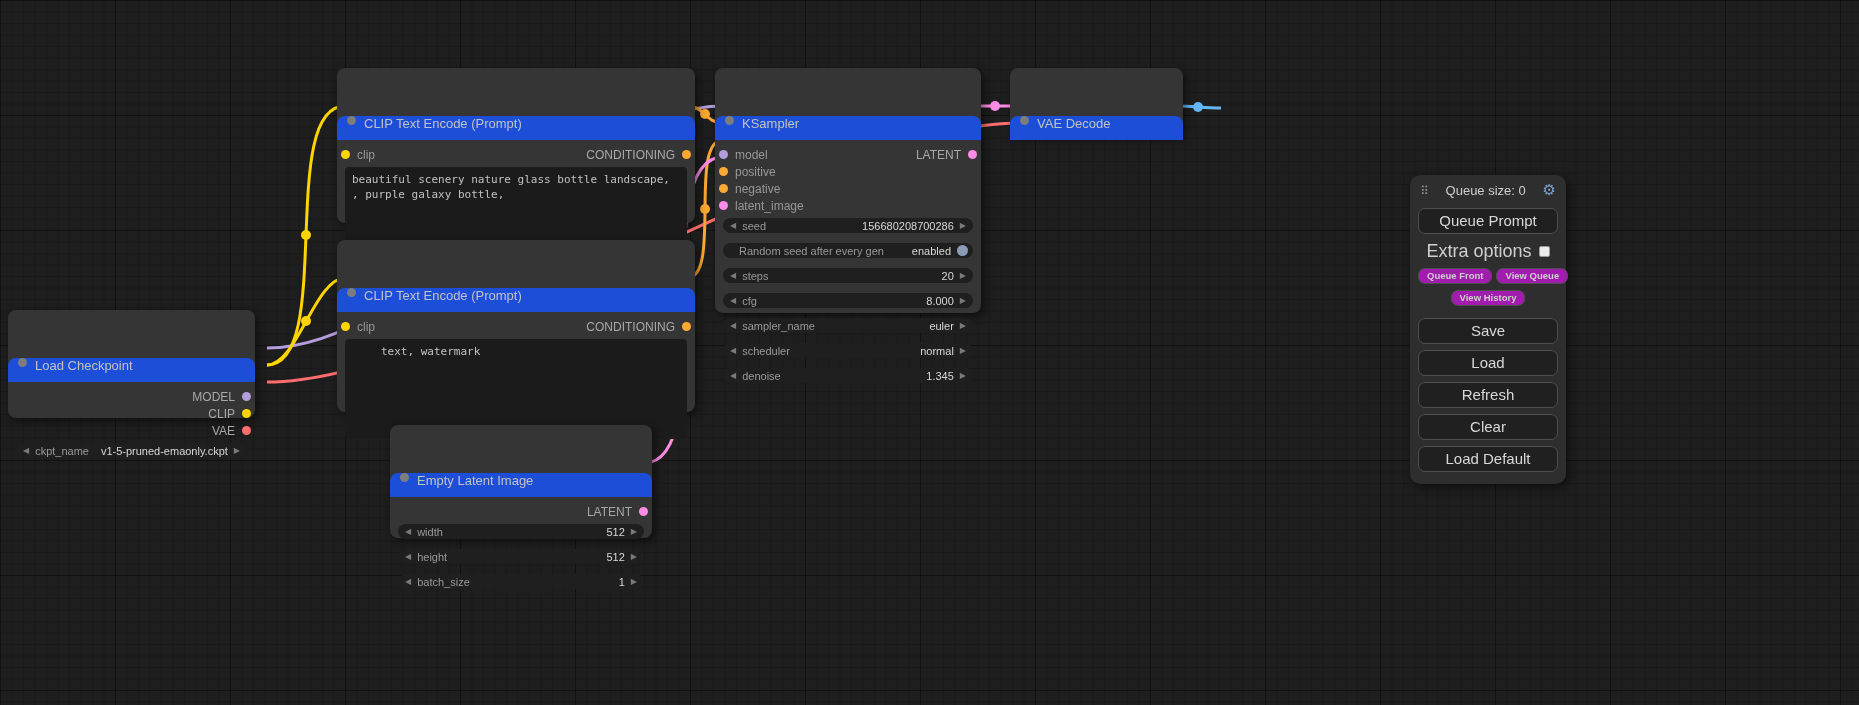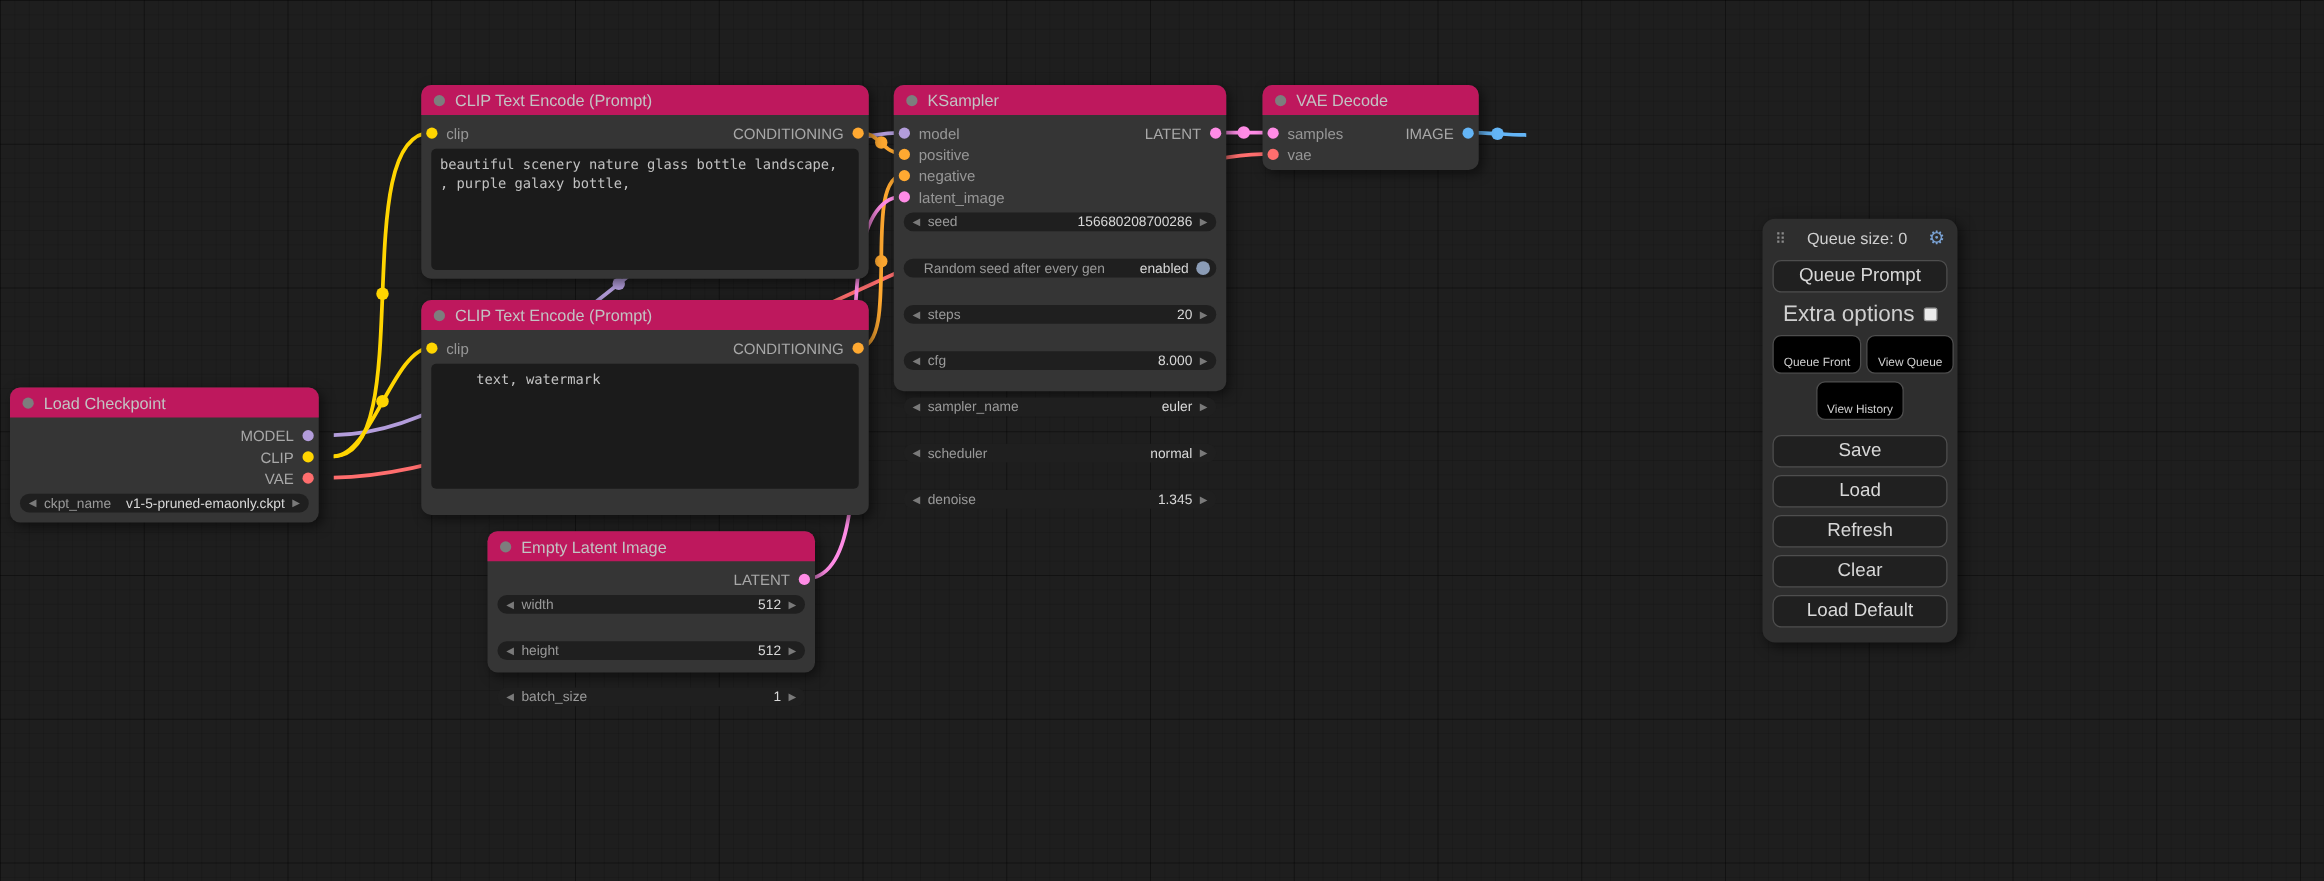--- a/index.html
+++ b/index.html
@@ -10,33 +10,33 @@
       linear-gradient(rgba(0,0,0,0.30) 1px, transparent 1px),
       linear-gradient(90deg, rgba(0,0,0,0.30) 1px, transparent 1px),
       linear-gradient(rgba(0,0,0,0.12) 1px, transparent 1px),
       linear-gradient(90deg, rgba(0,0,0,0.12) 1px, transparent 1px);
     background-size:115px 115px,115px 115px,11.5px 11.5px,11.5px 11.5px; }
   #wires { position:absolute; left:0; top:0; z-index:1; }
   #wires path { fill:none; stroke-width:3; }
 
   .node { position:absolute; background:#353535; border-radius:8px; z-index:2;
           box-shadow:3px 3px 9px rgba(0,0,0,.5); }
-  .node-title { height:24px; background:#be185d; border-radius:8px 8px 0 0; display:flex;
-                align-items:center; gap:8px; padding:0 10px; color:#c3c3c3; font-size:13px; }
+  .node-title { height:24px; background:#1d4ed8; border-radius:8px 8px 0 0; display:flex;
+                align-items:flex-start; gap:8px; padding:0 10px; color:#c3c3c3; font-size:13px;margin-top:48px; }
   .collapse-dot { width:9px; height:9px; border-radius:50%; background:#7d7d7d; flex:0 0 auto; }
   .node-body { padding-top:6px; }
 
   .srow { display:flex; align-items:center; justify-content:space-between; height:17px; }
   .sin  { display:flex; align-items:center; gap:7px; padding-left:4px; font-size:12px; color:#979797; }
   .sout { display:flex; align-items:center; gap:7px; padding-right:4px; margin-left:auto; font-size:12px; color:#a8a8a8; }
   .dot { width:9px; height:9px; border-radius:50%; flex:0 0 auto; }
 
   .widget { height:15px; background:#1f1f1f; border-radius:8px; display:flex; align-items:center;
             font-size:11px; color:#9a9a9a; padding:0 7px; margin:4px 8px 0; }
-  .widget.tight { margin-top:22px;justify-content:space-between; }
+  .widget.tight { margin-top:10px;justify-content:space-between; }
   .warrow { color:#7a7a7a; font-size:8px; line-height:1; font-family:"DejaVu Sans",sans-serif; }
   .wlabel { margin-left:6px; white-space:nowrap; }
   .wvalue { margin-left:auto; margin-right:6px; color:#d8d8d8; white-space:nowrap; }
   .widget.noarrow { padding:0 5px 0 16px; }
   .widget.noarrow .wlabel { margin-left:0; }
   .toggle-dot { width:11px; height:11px; border-radius:50%; background:#8b9cb6; flex:0 0 auto; margin-right:0; }
 
   .prompt-box { margin:4px 8px 0; background:#1b1b1b; border-radius:4px; padding:5px 7px;
                 font-family:"DejaVu Sans Mono",monospace; font-size:11px; line-height:1.4;
                 color:#c2c2c2; overflow:hidden; }
@@ -48,22 +48,22 @@
   .drag-handle { color:#8a8a8a; font-size:12px; font-family:"DejaVu Sans",sans-serif; cursor:grab; }
   .queue-size { flex:1; text-align:center; font-size:13px; color:#cfcfcf; }
   .gear { color:#7aa2d4; font-size:15px; font-family:"DejaVu Sans",sans-serif; cursor:pointer; line-height:1; }
   .menu-btn { display:block; width:100%; background:#202020; border:1px solid #4e4e4e; border-radius:7px;
               color:#d8d8d8; font-size:15px; font-family:inherit; padding:3px 16px 4px; margin-top:6px;
               text-align:center; cursor:pointer; }
   .extra-row { display:flex; align-items:center; justify-content:center; gap:7px; margin-top:7px; font-size:18px; }
   .checkbox { width:11px; height:11px; background:#ececec; border-radius:2px; border:1px solid #9a9a9a; cursor:pointer; }
   .btn-row { display:flex; justify-content:space-between; gap:4px; margin-top:6px; }
   .btn-row.center { justify-content:center; }
-  .small-btn { background:#000000; border:1px solid #4e4e4e; border-radius:7px; color:#cfcfcf;
-               font-size:9.5px; font-family:inherit; padding:16px 8px 2px; cursor:pointer; flex:0 0 auto; }
+  .small-btn { background:#a21caf; border:1px solid #4e4e4e; border-radius:7px; color:#cfcfcf;
+               font-size:9.5px; font-family:inherit; padding:1px 8px 2px; cursor:pointer; flex:0 0 auto;font-weight:bold; }
   .gap-top { margin-top:12px; }
 </style>
 </head>
 <body>
 
 <div id="canvas">
 
   <svg id="wires" width="1859" height="705">
     <path d="M267,348 C420,348 570,106 723,106" stroke="#B39DDB"></path>
     <path d="M267,365 C335,365 277,106 345,106" stroke="#FFD500"></path>
@@ -268,38 +268,20 @@
         <span class="warrow">▶</span>
       </div>
     </div>
   </div>
 
   <div class="node" style="left:1010px; top:68px; width:173px; height:68px;">
     <div class="node-title">
       <span class="collapse-dot"></span>
       <span>VAE Decode</span>
     </div>
-    <div class="node-body">
-      <div class="srow">
-        <div class="sin">
-          <span class="dot" style="background: rgb(255, 140, 230);"></span>
-          <span>samples</span>
-        </div>
-        <div class="sout">
-          <span>IMAGE</span>
-          <span class="dot" style="background: rgb(100, 181, 246);"></span>
-        </div>
-      </div>
-      <div class="srow">
-          <div class="sin">
-        <span class="dot" style="background: rgb(255, 110, 110);"></span>
-        <span>vae</span>
-      </div>
-        </div>
-    </div>
   </div>
 
 
   <div class="menu">
     <div class="menu-header">
       <span class="drag-handle">⠿</span>
       <span class="queue-size">Queue size: 0</span>
       <span class="gear">⚙</span>
     </div>
     <button class="menu-btn">Queue Prompt</button>

